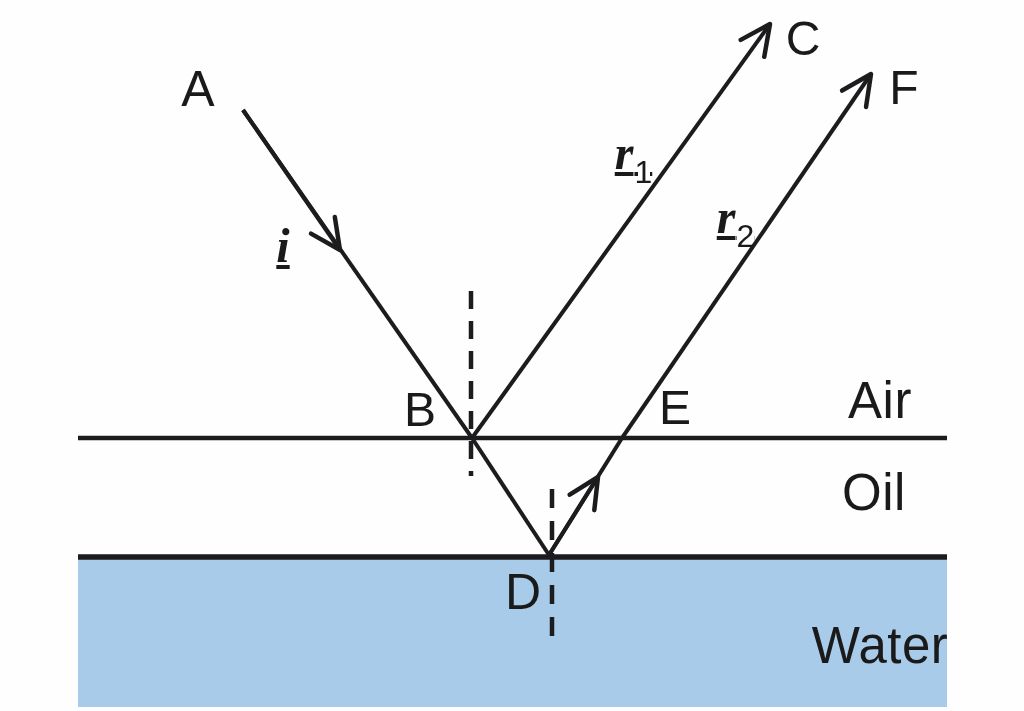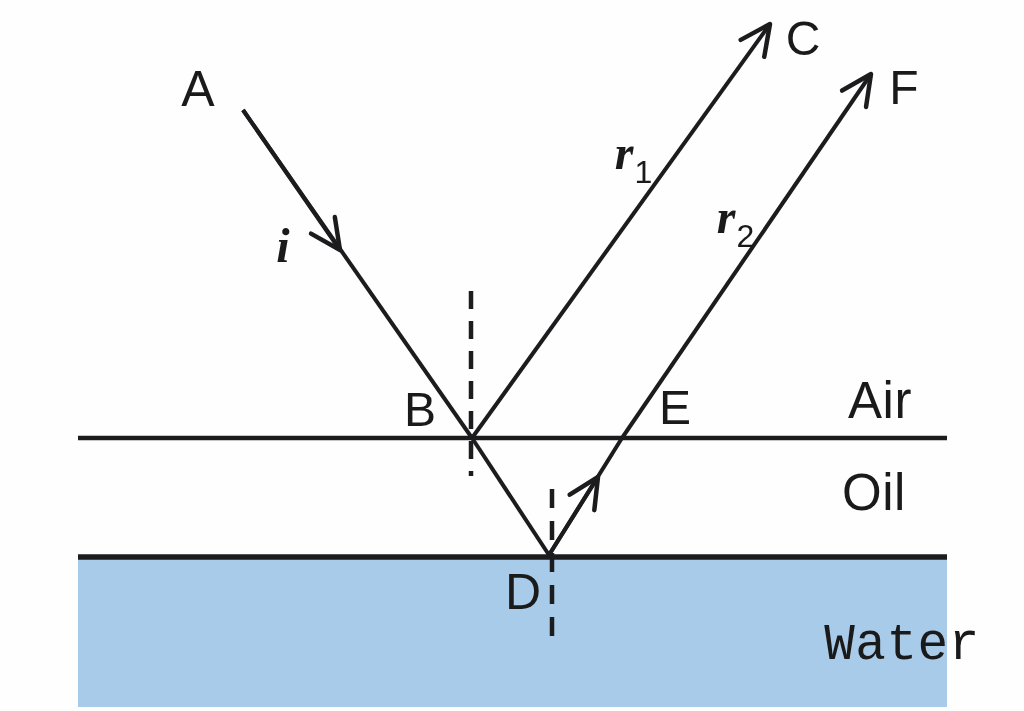--- a/index.html
+++ b/index.html
@@ -33,20 +33,21 @@
     font-size: 50px;
     line-height: 1;
     white-space: nowrap;
     user-select: none;
   }
   .math {
     font-family: "Liberation Serif", serif;
     font-style: italic;
     font-weight: 600;
     font-size: 48px;
+    text-decoration: underline;
   }
   .math .sub {
     font-size: 32px;
     font-style: normal;
     font-family: "Liberation Sans", sans-serif;
     font-weight: 400;
     position: relative;
     top: 14px;
     left: 1px;
   }
@@ -103,15 +104,15 @@
   <div class="lbl math" style="left:283px; top:246px;">i</div>
 
   <div class="lbl math" style="left:633px; top:153px;"><span>r</span><span class="sub">1</span></div>
 
   <div class="lbl math" style="left:735px; top:217px;"><span>r</span><span class="sub">2</span></div>
 
   <div class="lbl region" style="left:874px; top:492px;">Oil</div>
 
   <div class="lbl region" style="left:880px; top:400px;">Air</div>
 
-  <div class="lbl region" style="left:902px; top:645px;font-family:Liberation Mono, monospace;">Water</div>
+  <div class="lbl region" style="left:880px; top:645px;">Water</div>
 
 </div>
 
 </body></html>

